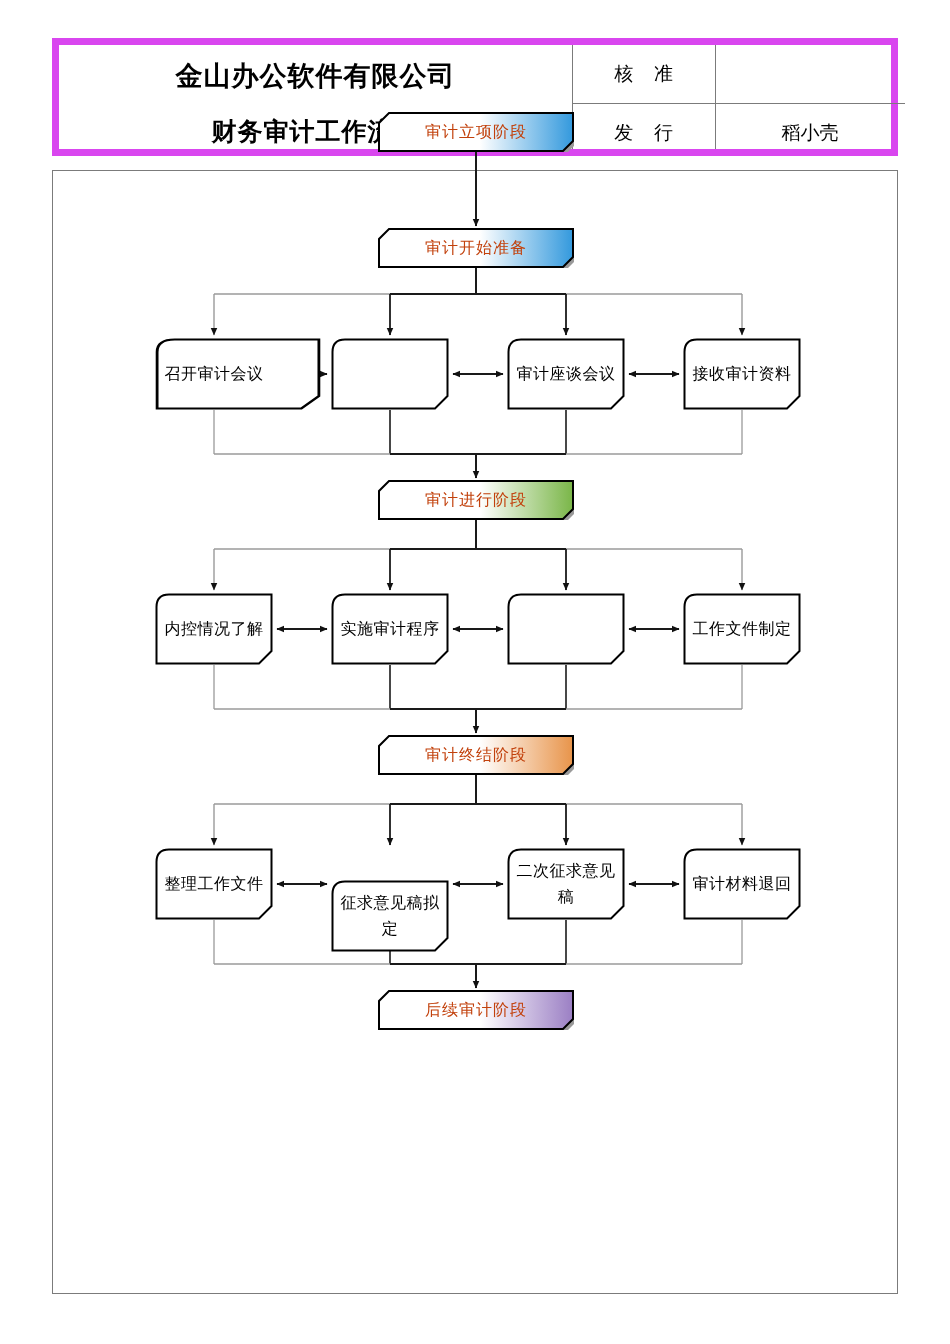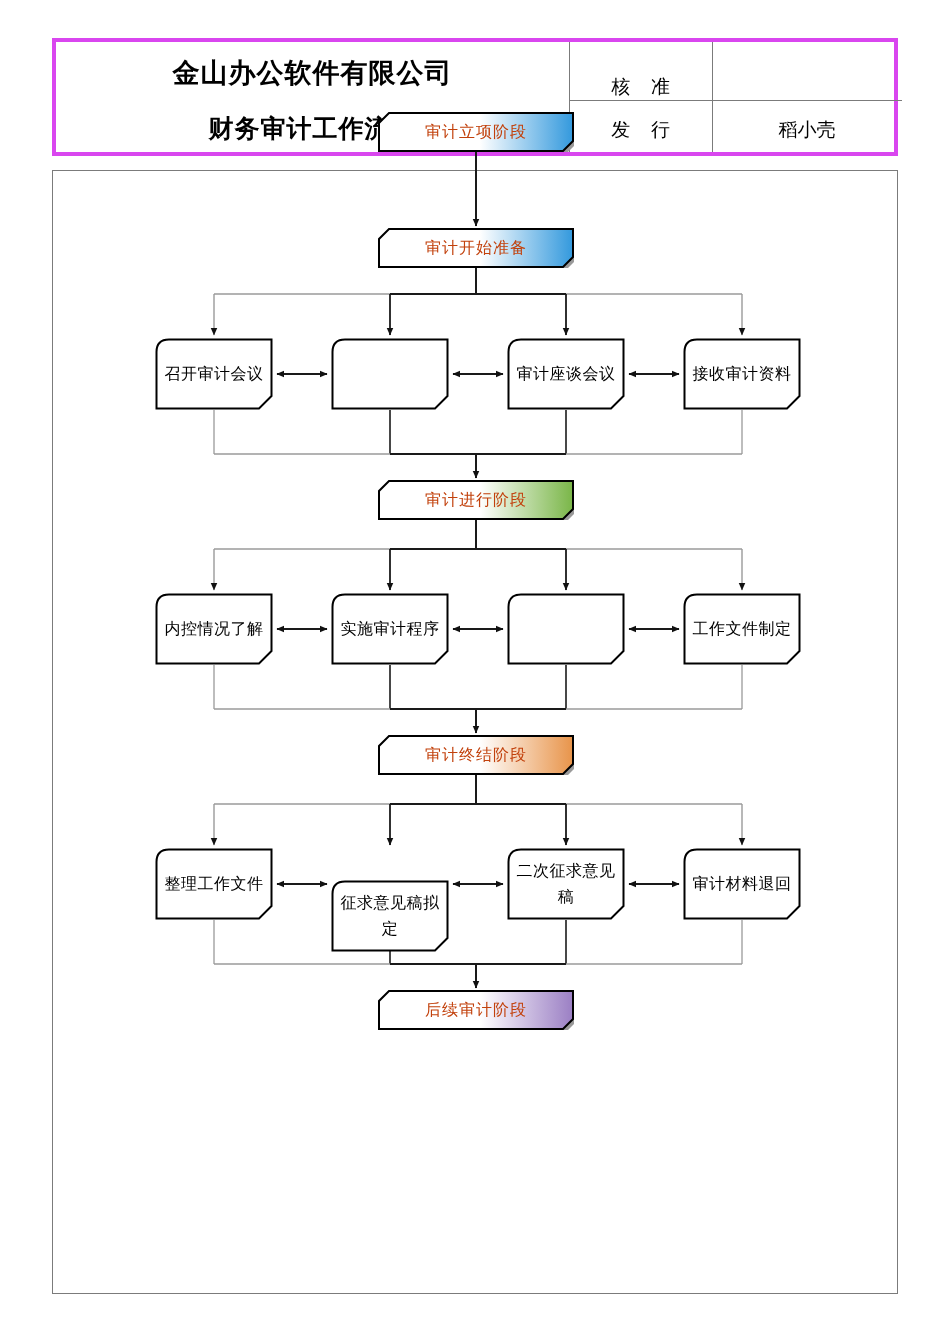--- a/index.html
+++ b/index.html
@@ -22,21 +22,21 @@
     height: 1344px;
   }
 
   
   .header-table {
     position: absolute;
     left: 52px;
     top: 38px;
     width: 846px;
     height: 118px;
-    border: 4px solid #d946ef;
+    border: 7px solid #d946ef;
     box-sizing: border-box;
     background: #fff;
   }
   .hdr-vline {
     position: absolute;
     top: 0;
     width: 1px;
     height: 100%;
     background: #7b7b7b;
   }
@@ -82,21 +82,21 @@
   }
 
   .hdr-cell {
     position: absolute;
     text-align: center;
     font-size: 19px;
     color: #000;
     white-space: nowrap;
   }
   .hdr-label-approve {
-    left: 513px; top: 16px; width: 143px; height: 58px; line-height: 58px;
+    left: 513px; top: 0; width: 143px; height: 58px; line-height: 58px;
     letter-spacing: 8px; text-indent: 8px;
   }
   .hdr-value-approve {
     left: 656px; top: 0; width: 190px; height: 58px; line-height: 58px;
   }
   .hdr-label-issue {
     left: 513px; top: 58px; width: 143px; height: 59px; line-height: 59px;
     letter-spacing: 8px; text-indent: 8px;
   }
   .hdr-value-issue {
@@ -320,21 +320,21 @@
         </svg>
         <div class="label">审计终结阶段</div>
       </div>
       <div class="stage" style="left: 378px; top: 990px;">
         <svg class="shape" viewBox="0 0 196 40" preserveAspectRatio="none">
           <path d="M 11,1 L 195,1 L 195,29 L 185,39 L 1,39 L 1,11 Z" transform="translate(3,3)" fill="#9a9a9a" stroke="none"></path>
           <path d="M 11,1 L 195,1 L 195,29 L 185,39 L 1,39 L 1,11 Z" fill="url(#grad-purple)" stroke="#000000" stroke-width="2"></path>
         </svg>
         <div class="label">后续审计阶段</div>
       </div>
-      <div class="pbox" style="left: 155px; top: 338px;">
+      <div class="pbox" style="left: 155px; top: 338px; padding-left: 48px;">
         <svg class="shape" viewBox="0 0 118 72" preserveAspectRatio="none">
           <path d="M 14,1.5 L 116.5,1.5 L 116.5,58 L 104,70.5 L 1.5,70.5 L 1.5,14 Q 1.5,1.5 14,1.5 Z" fill="#ffffff" stroke="#000000" stroke-width="2"></path>
         </svg>
         <div class="label">召开审计会议</div>
       </div>
       <div class="pbox" style="left: 331px; top: 338px;">
         <svg class="shape" viewBox="0 0 118 72" preserveAspectRatio="none">
           <path d="M 14,1.5 L 116.5,1.5 L 116.5,58 L 104,70.5 L 1.5,70.5 L 1.5,14 Q 1.5,1.5 14,1.5 Z" fill="#ffffff" stroke="#000000" stroke-width="2"></path>
         </svg>
       </div>

